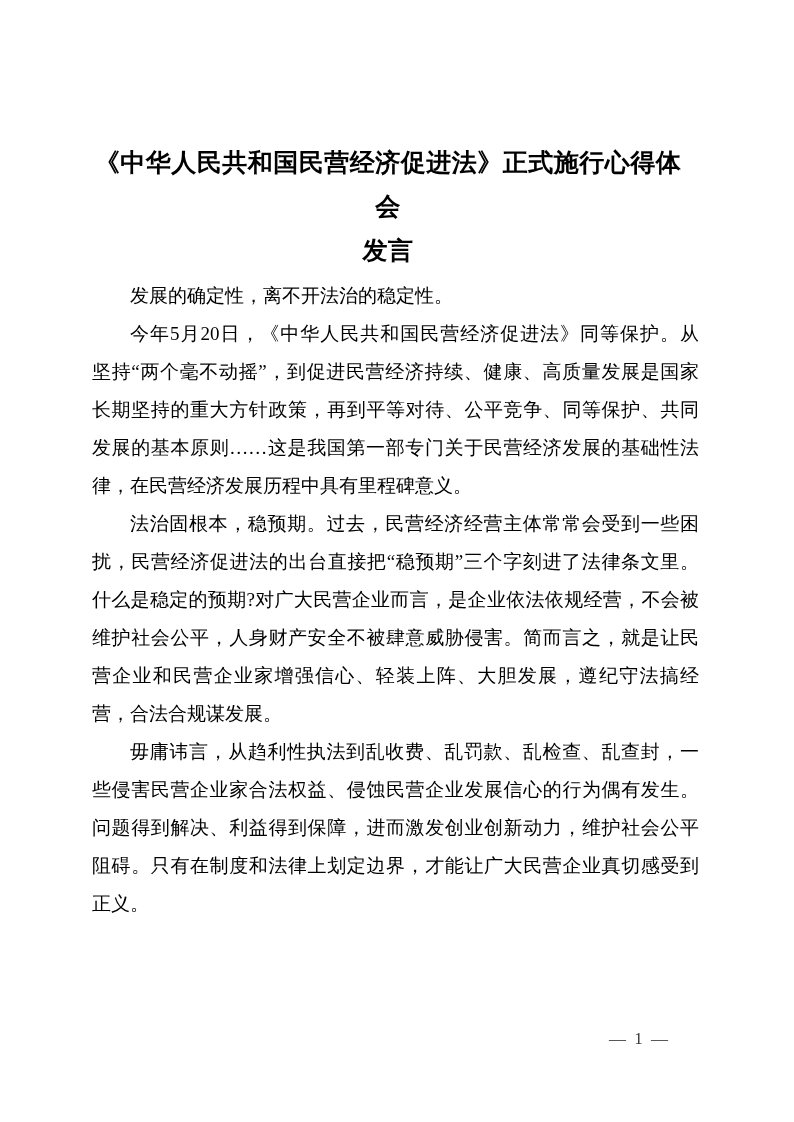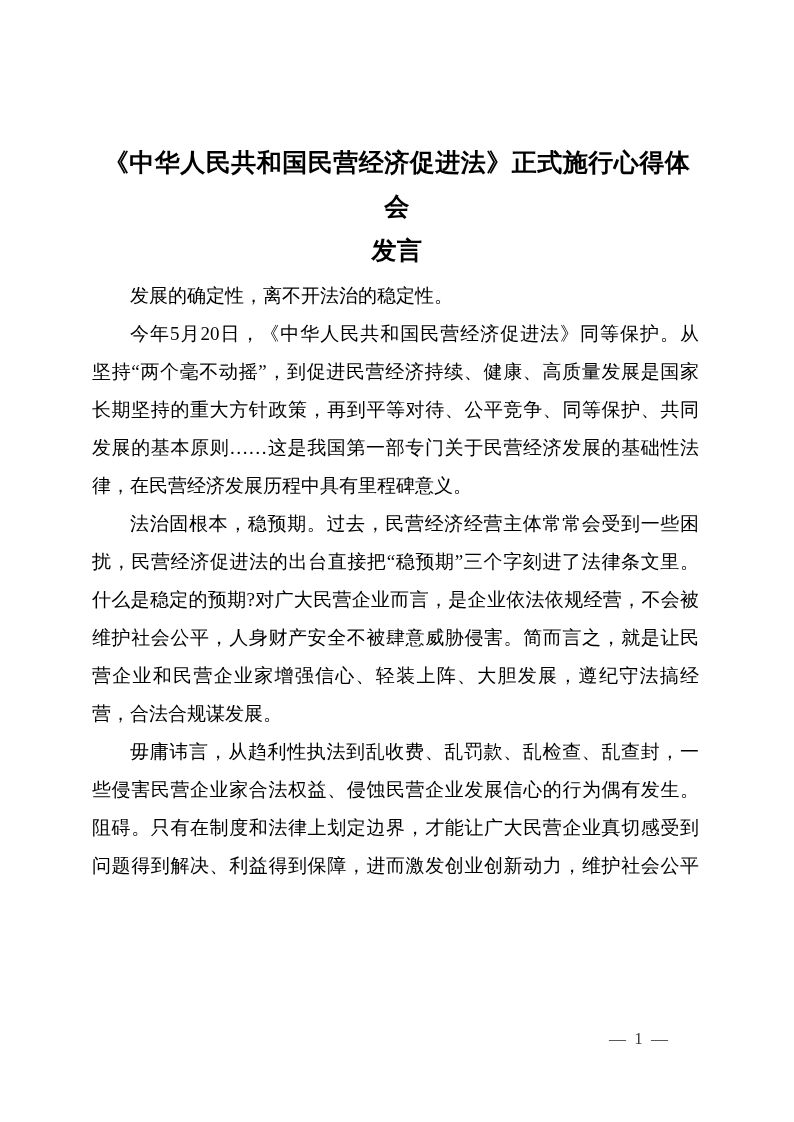--- a/index.html
+++ b/index.html
@@ -12,21 +12,21 @@
     width: 794px;
     height: 1122px;
     background: #ffffff;
     color: #000000;
     font-family: "Liberation Serif", "DejaVu Serif", serif;
     overflow: hidden;
   }
   .title-block {
     position: absolute;
     top: 140px;
-    left: 92px;
+    left: 83px;
     width: 610px;
     text-align: center;
     font-family: "Liberation Sans", "DejaVu Sans", sans-serif;
     font-weight: bold;
     font-size: 25px;
     line-height: 44px;
     letter-spacing: 0.5px;
   }
   .body-block {
     position: absolute;
@@ -77,19 +77,20 @@
       <div class="line justify">发展的基本原则……这是我国第一部专门关于民营经济发展的基础性法</div>
       <div class="line">律，在民营经济发展历程中具有里程碑意义。</div>
       <div class="line indent justify">法治固根本，稳预期。过去，民营经济经营主体常常会受到一些困</div>
       <div class="line justify">扰，民营经济促进法的出台直接把“稳预期”三个字刻进了法律条文里。</div>
       <div class="line justify">什么是稳定的预期?对广大民营企业而言，是企业依法依规经营，不会被</div>
       <div class="line justify">维护社会公平，人身财产安全不被肆意威胁侵害。简而言之，就是让民</div>
       <div class="line justify">营企业和民营企业家增强信心、轻装上阵、大胆发展，遵纪守法搞经</div>
       <div class="line">营，合法合规谋发展。</div>
       <div class="line indent justify">毋庸讳言，从趋利性执法到乱收费、乱罚款、乱检查、乱查封，一</div>
       <div class="line justify">些侵害民营企业家合法权益、侵蚀民营企业发展信心的行为偶有发生。</div>
+      <div class="line justify">问题得到解决、利益得到保障，进而激发创业创新动力，维护社会公平</div>
       <div class="line justify">阻碍。只有在制度和法律上划定边界，才能让广大民营企业真切感受到</div>
-      <div class="line justify">问题得到解决、利益得到保障，进而激发创业创新动力，维护社会公平</div>
+      <div class="line">正义。</div>
     </div>
 
   <div class="footer-pageno">— 1 —</div>
 
 </div>
 
 </body></html>

